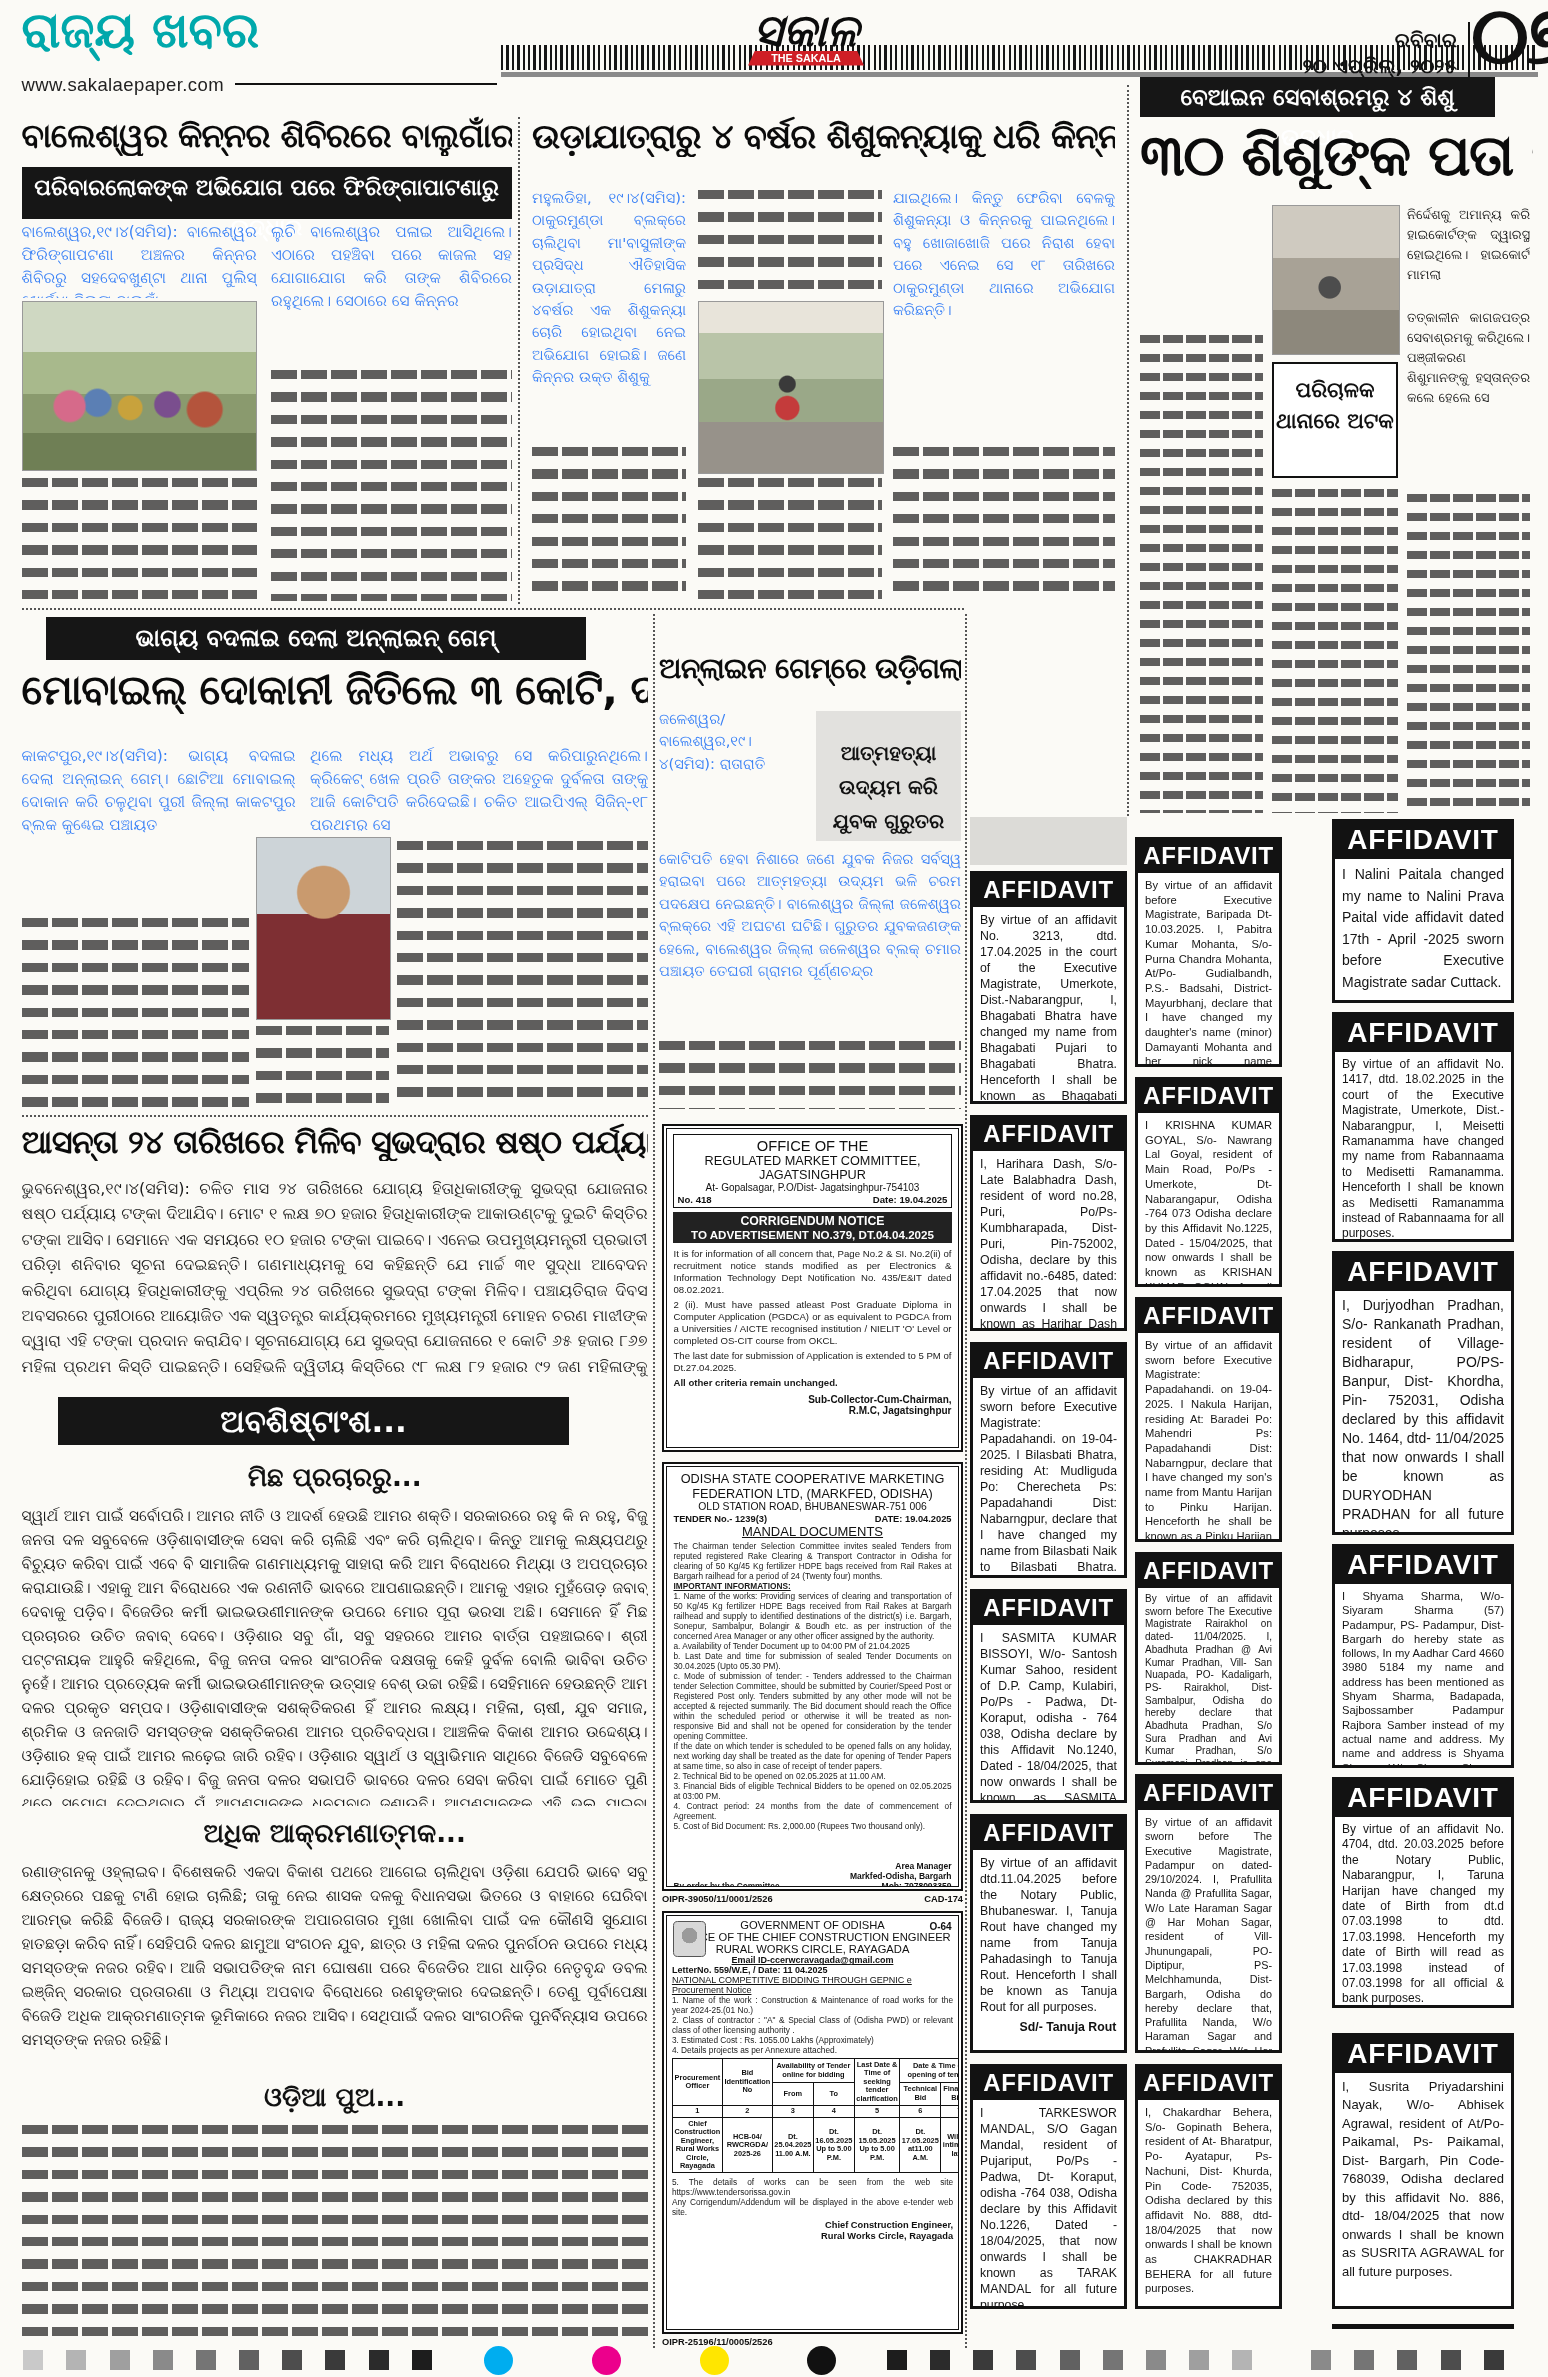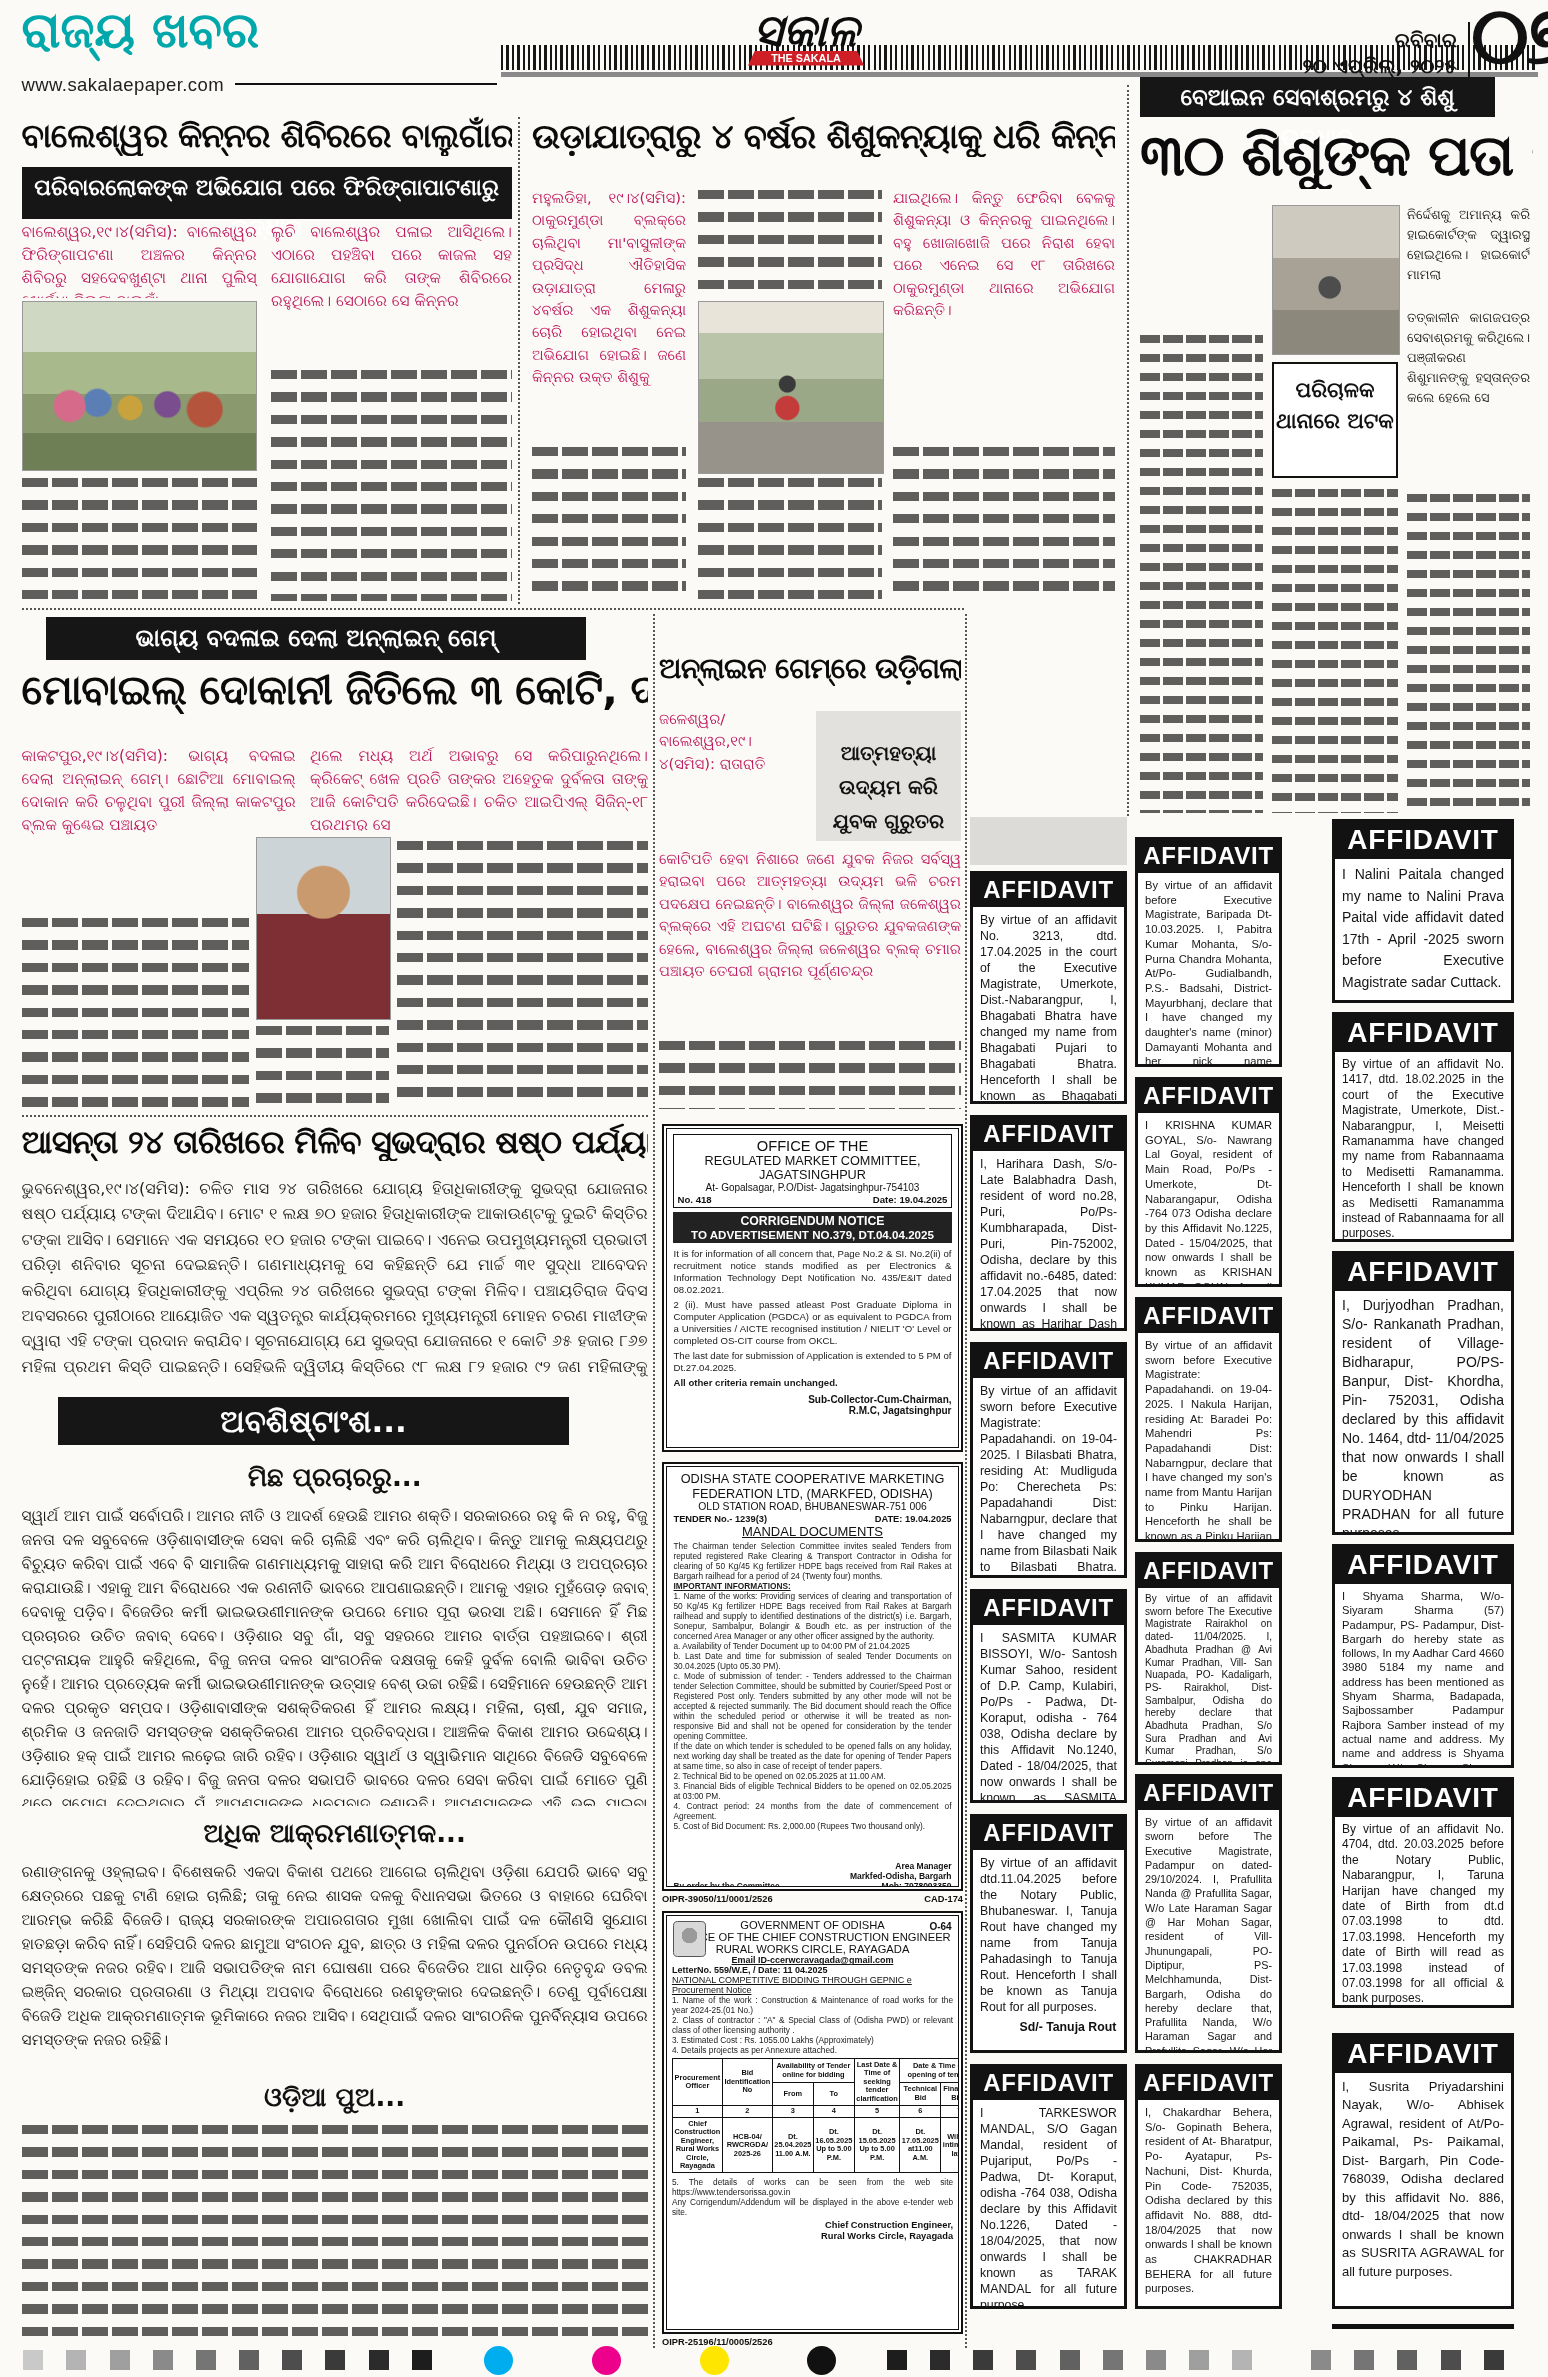--- a/index.html
+++ b/index.html
@@ -5,21 +5,21 @@
   html,body{margin:0;padding:0;}
   body{background:#777;}
   #page{position:relative;width:1548px;height:2377px;background:#fbfaf6;margin:0 auto;overflow:hidden;
         font-family:"Liberation Sans","DejaVu Sans",sans-serif;color:#111;}
   .abs{position:absolute;}
   .odia{font-family:"DejaVu Sans","Liberation Sans",sans-serif;}
   .jus{text-align:justify;}
   .hidden-of{overflow:hidden;}
   .kicker{background:#161616;color:#fff;text-align:center;font-weight:800;}
   .headline{font-weight:900;letter-spacing:-0.8px;white-space:nowrap;overflow:hidden;color:#0b0b0b;}
-  .body-txt{font-size:15.4px;line-height:23px;color:#be185d;}
+  .body-txt{font-size:15.4px;line-height:23px;color:#3b82f6;}
   .small-col{font-size:13px;line-height:20px;}
   .tex{background-image:
       repeating-linear-gradient(90deg, rgba(251,250,246,0) 0 26px, #fbfaf6 26px 30px),
       repeating-linear-gradient(180deg,#2b2b2b 0 9.3px, rgba(0,0,0,0) 9.3px 22.4px);
       opacity:.75;}
   .tex-sm{background-image:
       repeating-linear-gradient(90deg, rgba(251,250,246,0) 0 20px, #fbfaf6 20px 23px),
       repeating-linear-gradient(180deg,#2b2b2b 0 7.7px, rgba(0,0,0,0) 7.7px 19px);
       opacity:.75;}
   .dot-v{border-left:2.3px dotted #555;}

